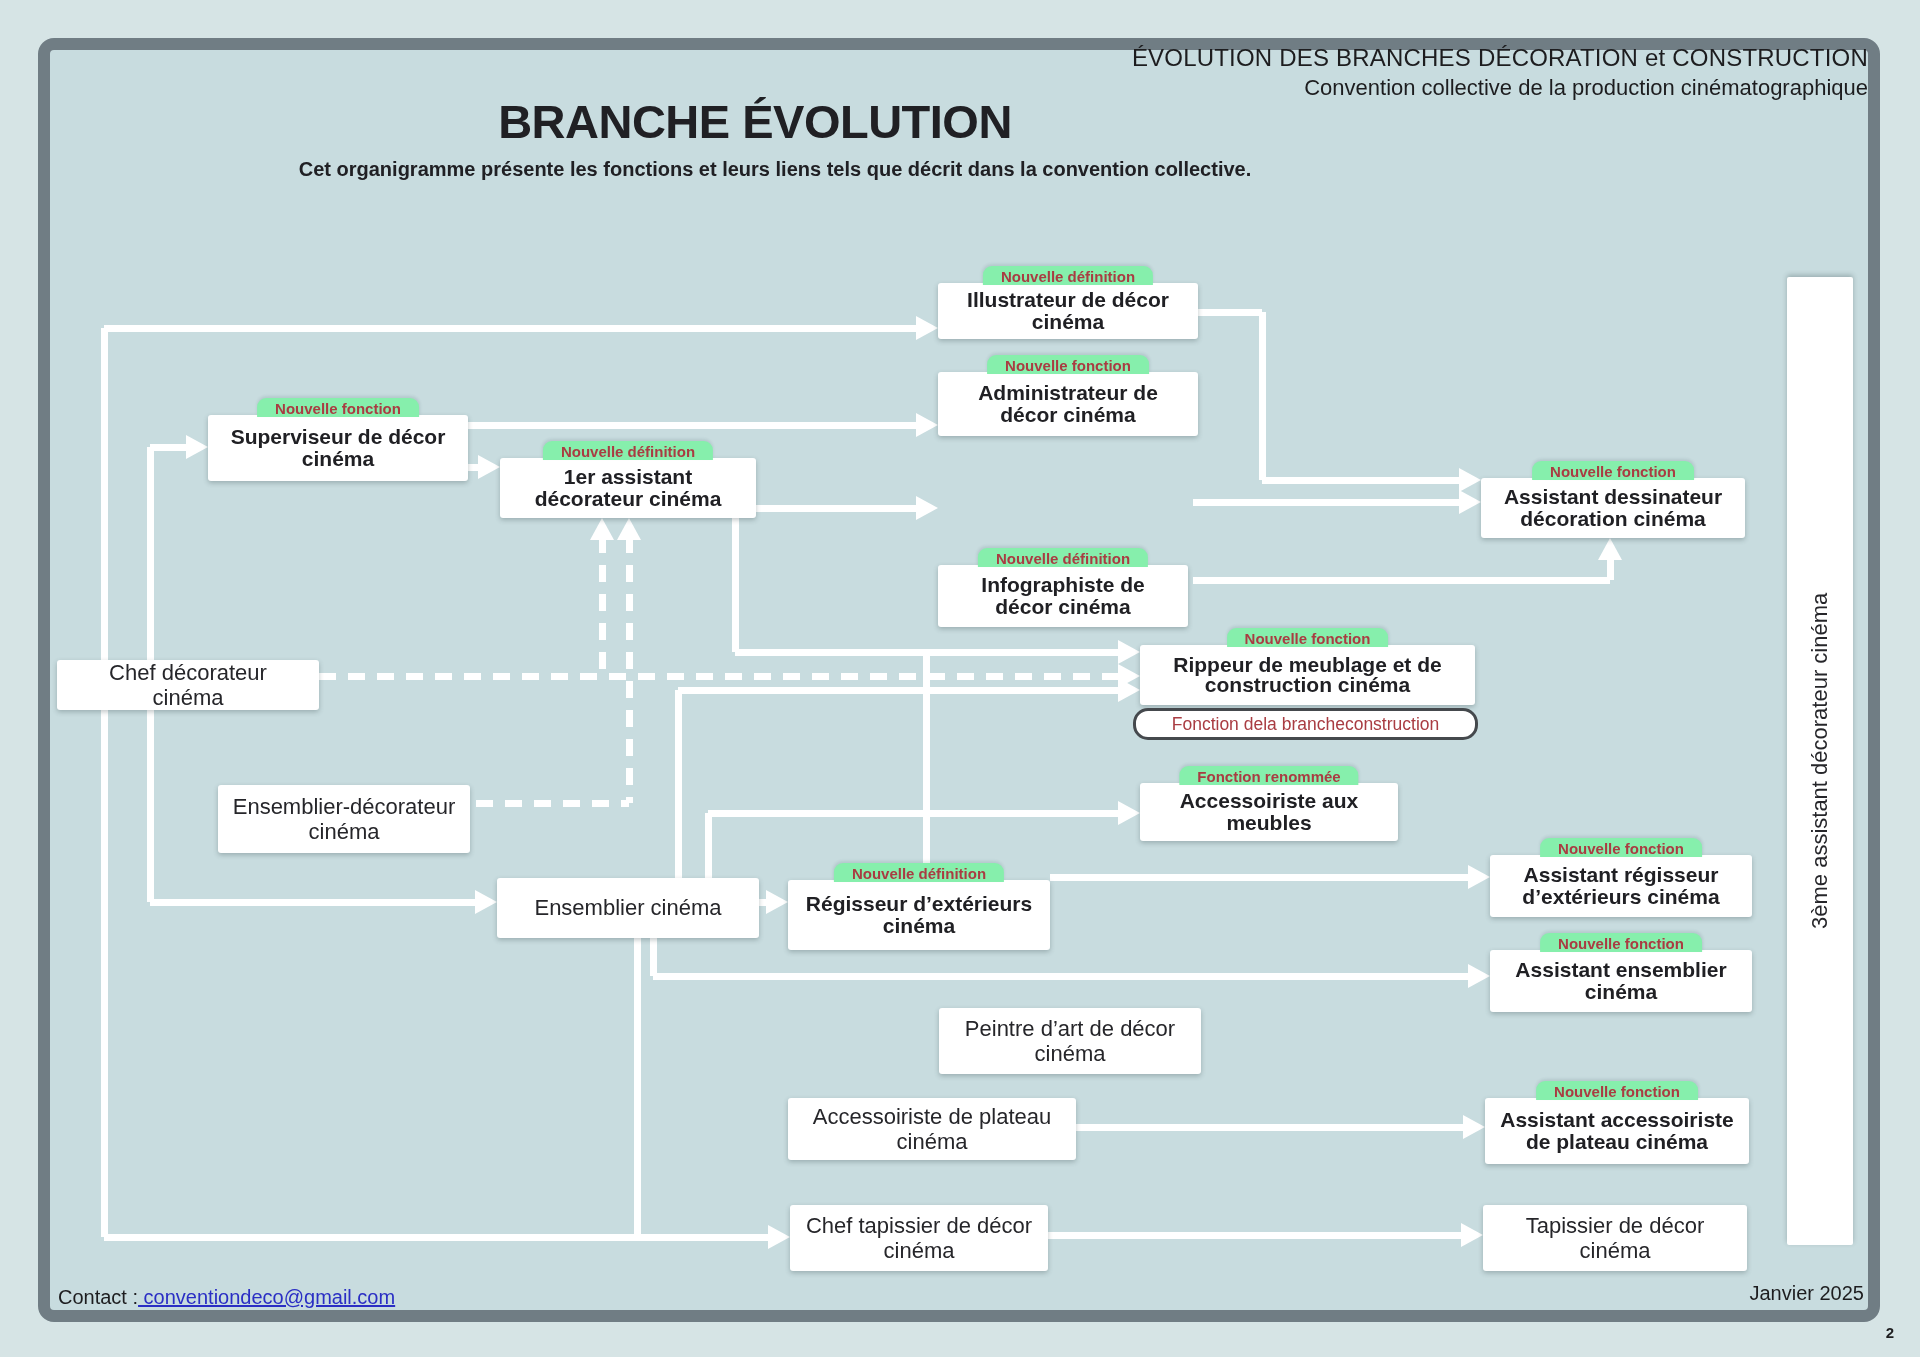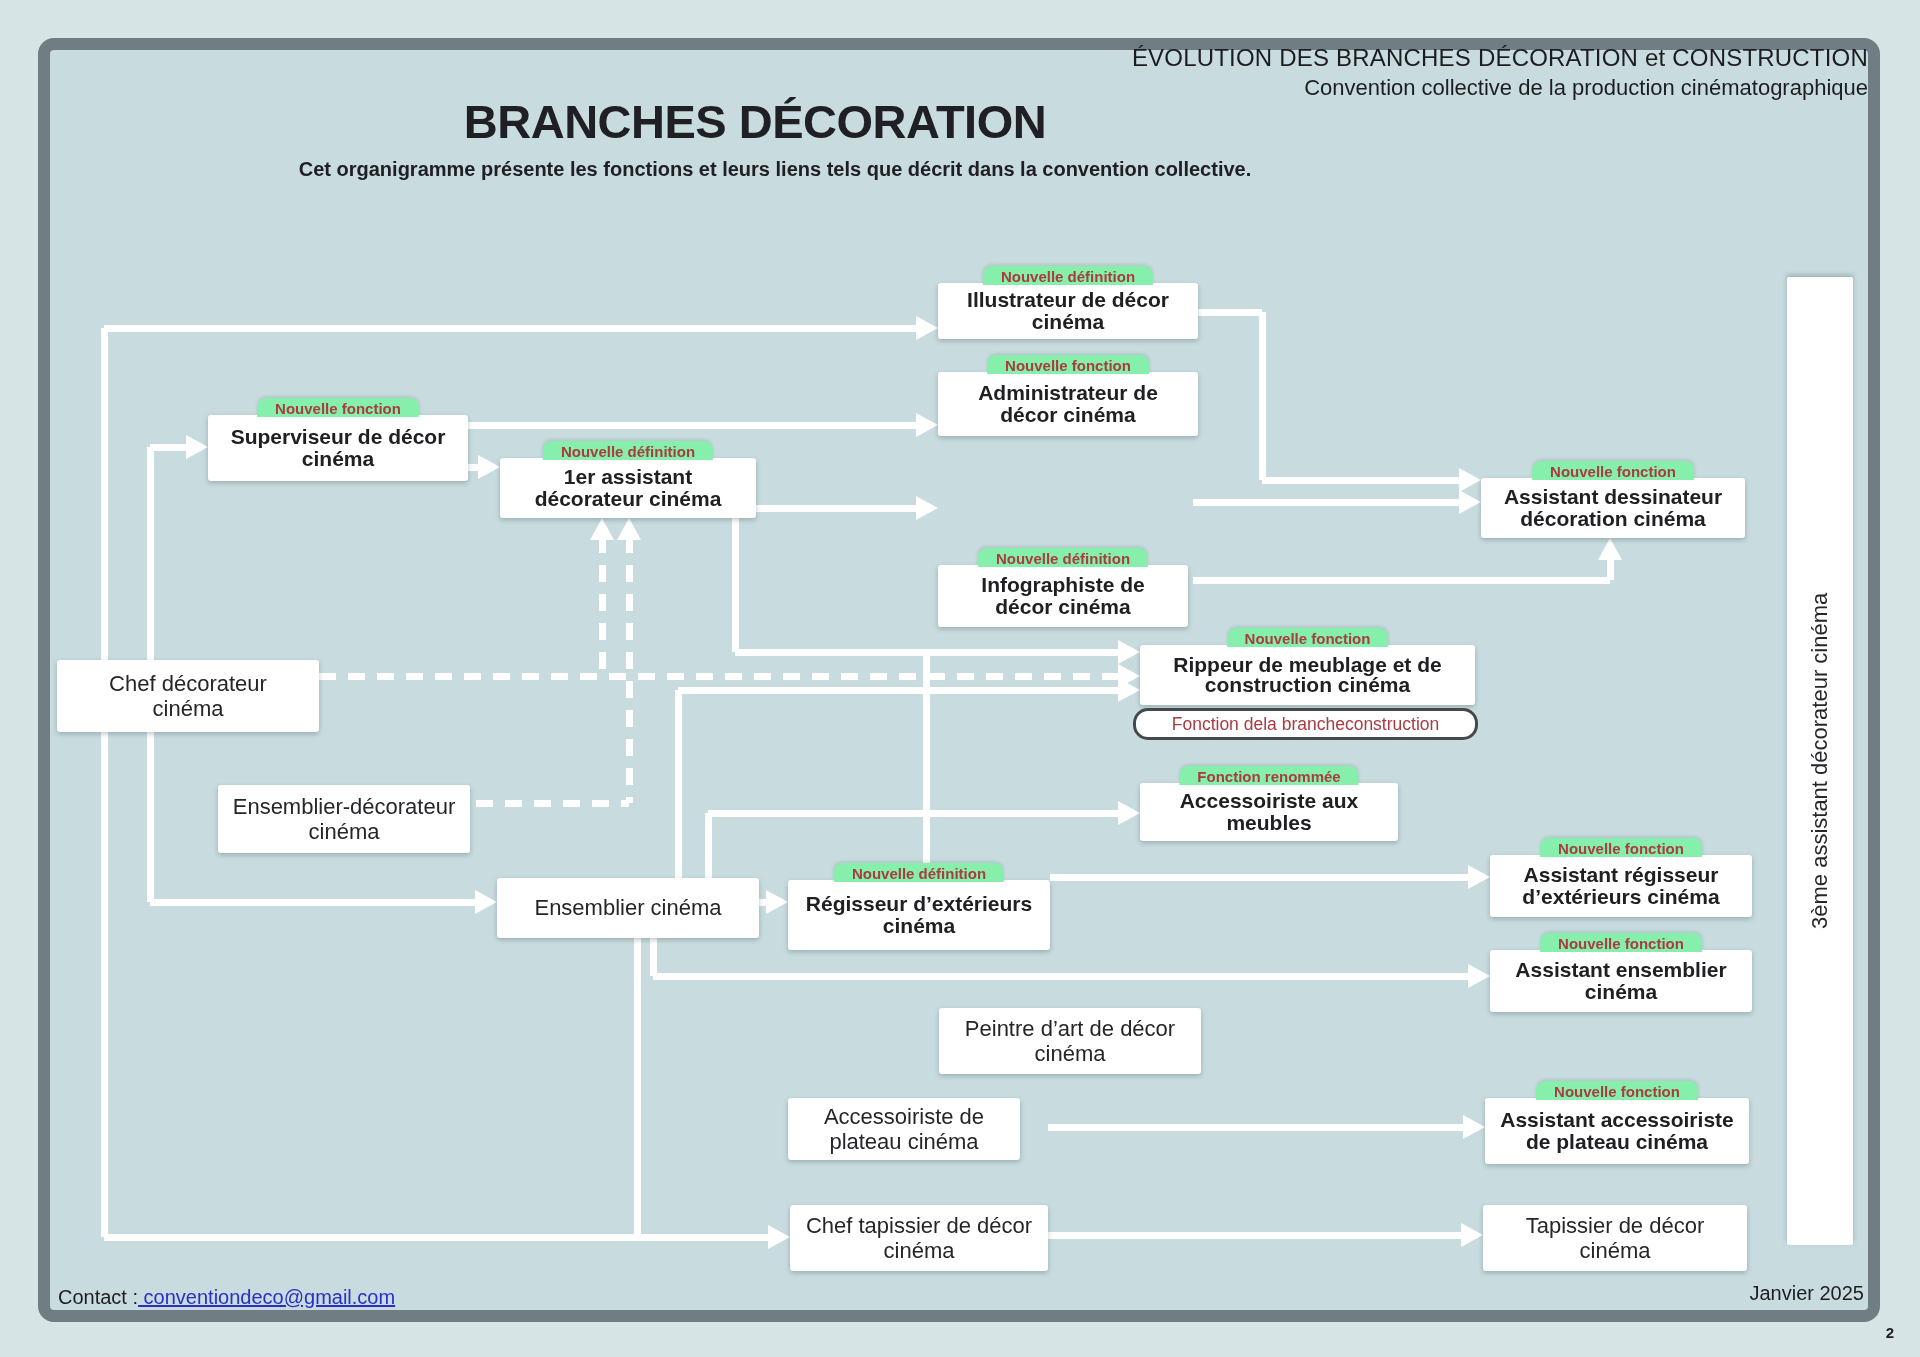--- a/index.html
+++ b/index.html
@@ -48,21 +48,21 @@
 </head>
 <body>
 
 <div id="canvas">
   <div id="frame"></div>
 
   <div class="hdr-right">
     <div class="l1">ÉVOLUTION DES BRANCHES DÉCORATION et CONSTRUCTION</div>
     <div class="l2">Convention collective de la production cinématographique</div>
   </div>
-  <div class="main-title">BRANCHES DÉCORATION</div>
+  <div class="main-title">BRANCHE ÉVOLUTION</div>
   <div class="subtitle">Cet organigramme présente les fonctions et leurs liens tels que décrit dans la convention collective.</div>
 
   <div class="node tagged" style="left:938px;top:283px;width:260px;height:56px;">
     <span class="tag">Nouvelle définition</span>
     <span class="bd">Illustrateur de décor cinéma</span>
   </div>
   <div class="node tagged" style="left:938px;top:372px;width:260px;height:64px;">
     <span class="tag">Nouvelle fonction</span>
     <span class="bd">Administrateur de décor cinéma</span>
   </div>
@@ -75,21 +75,21 @@
     <span class="bd">1er assistant décorateur cinéma</span>
   </div>
   <div class="node tagged" style="left:938px;top:565px;width:250px;height:62px;">
     <span class="tag">Nouvelle définition</span>
     <span class="bd">Infographiste de décor cinéma</span>
   </div>
   <div class="node tagged" style="left:1481px;top:478px;width:264px;height:60px;">
     <span class="tag">Nouvelle fonction</span>
     <span class="bd">Assistant dessinateur décoration cinéma</span>
   </div>
-  <div class="node plain" style="left:57px;top:660px;width:262px;height:72px;">
+  <div class="node plain" style="left:57px;top:660px;width:262px;height:50px;">
     <span class="bd">Chef décorateur cinéma</span>
   </div>
   <div class="node tagged tight" style="left:1140px;top:645px;width:335px;height:60px;">
     <span class="tag">Nouvelle fonction</span>
     <span class="bd">Rippeur de meublage et de construction cinéma</span>
   </div>
   <div class="note" style="left:1133px;top:708px;width:345px;height:32px;">Fonction dela brancheconstruction</div>
   <div class="node plain" style="left:218px;top:785px;width:252px;height:68px;">
     <span class="bd">Ensemblier-décorateur cinéma</span>
   </div>
@@ -108,21 +108,21 @@
     <span class="tag">Nouvelle fonction</span>
     <span class="bd">Assistant régisseur d’extérieurs cinéma</span>
   </div>
   <div class="node tagged" style="left:1490px;top:950px;width:262px;height:62px;">
     <span class="tag">Nouvelle fonction</span>
     <span class="bd">Assistant ensemblier cinéma</span>
   </div>
   <div class="node plain" style="left:939px;top:1008px;width:262px;height:66px;">
     <span class="bd">Peintre d’art de décor cinéma</span>
   </div>
-  <div class="node plain" style="left:788px;top:1098px;width:232px;height:62px;">
+  <div class="node plain" style="left:788px;top:1098px;width:288px;height:62px;">
     <span class="bd">Accessoiriste de plateau cinéma</span>
   </div>
   <div class="node tagged" style="left:1485px;top:1098px;width:264px;height:66px;">
     <span class="tag">Nouvelle fonction</span>
     <span class="bd">Assistant accessoiriste de plateau cinéma</span>
   </div>
   <div class="node plain" style="left:790px;top:1205px;width:258px;height:66px;">
     <span class="bd">Chef tapissier de décor cinéma</span>
   </div>
   <div class="node plain" style="left:1483px;top:1205px;width:264px;height:66px;">

